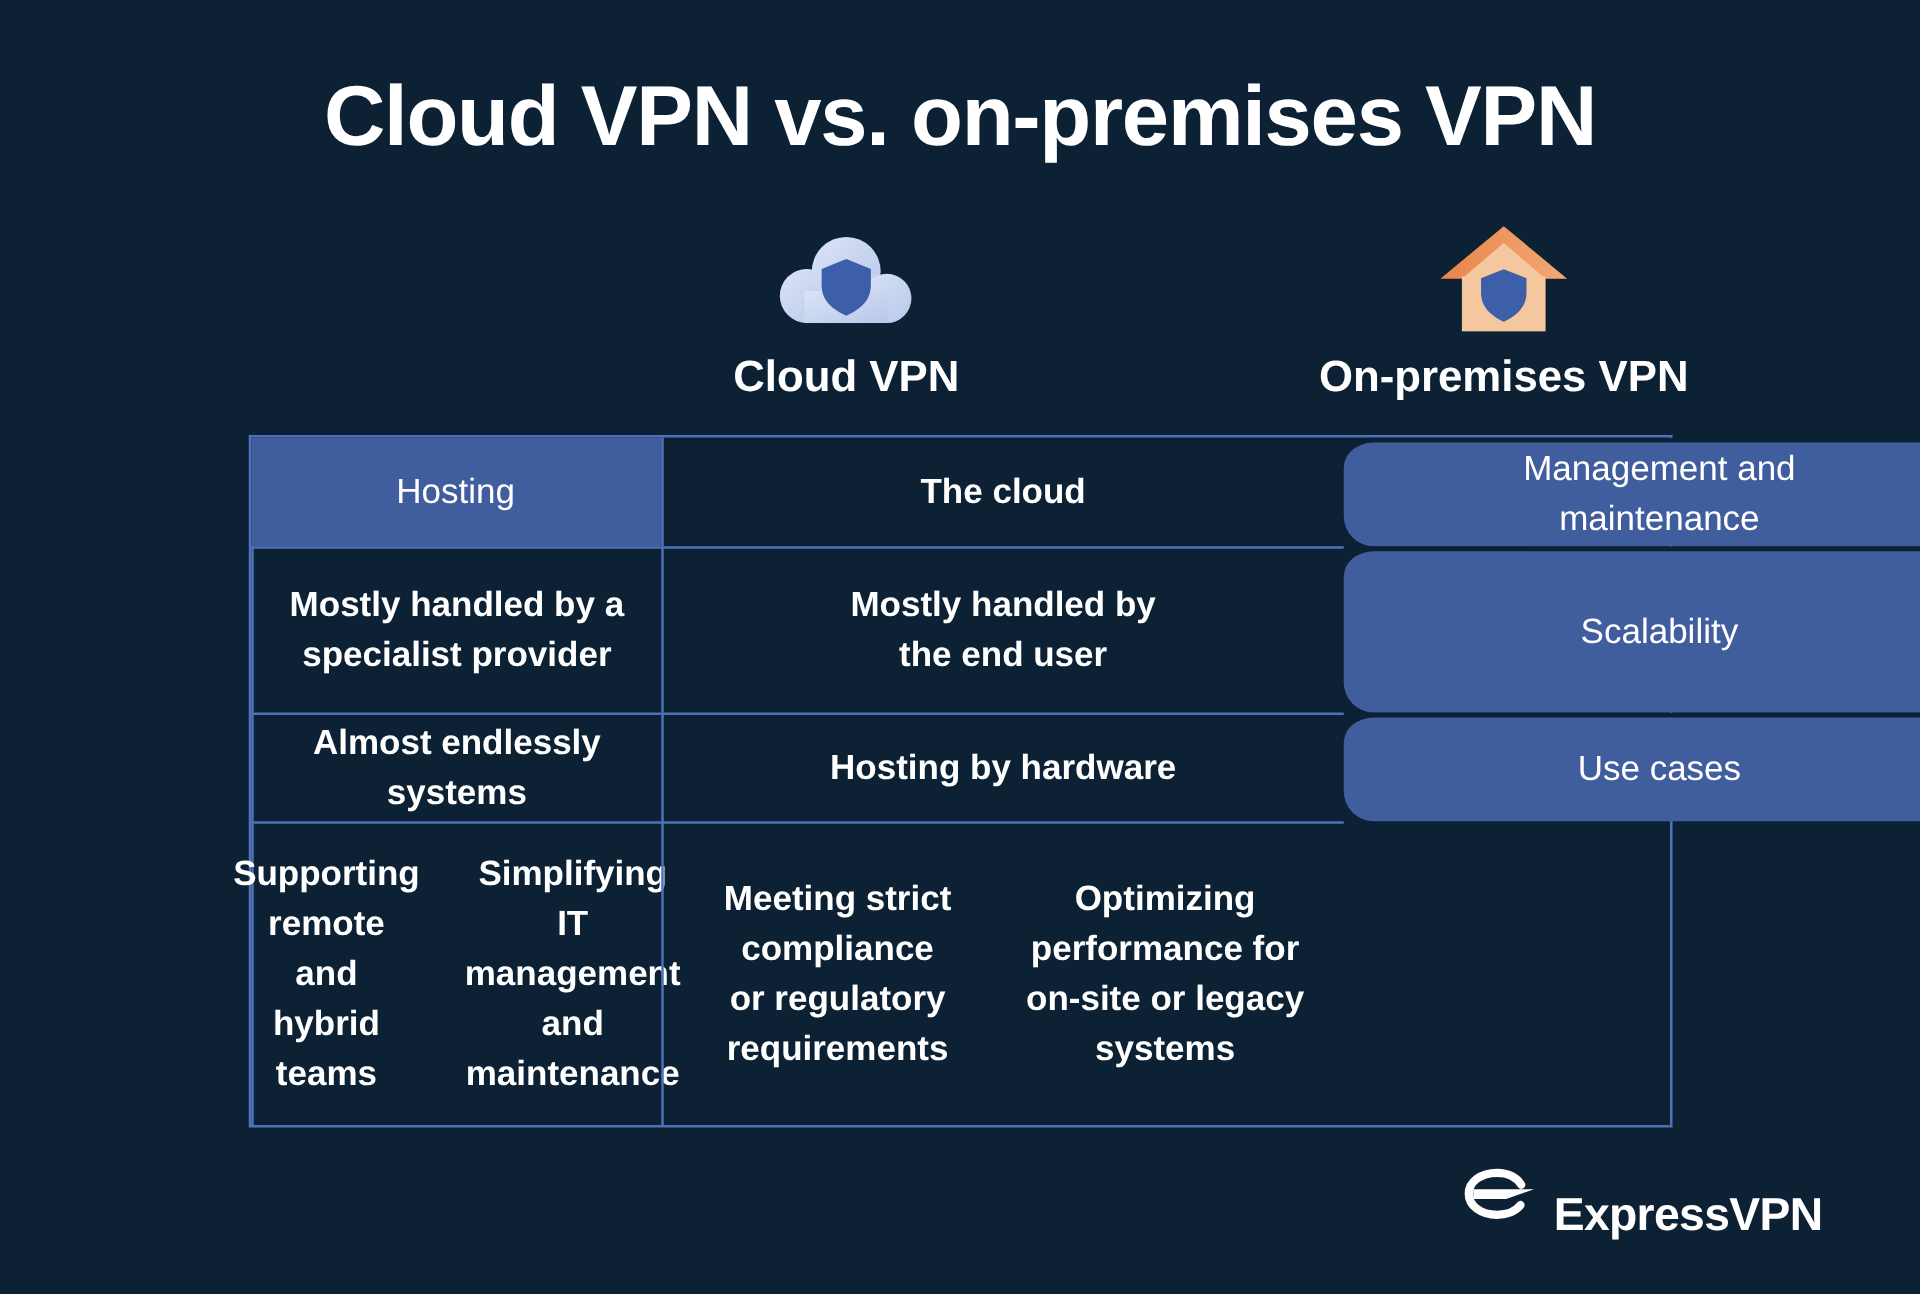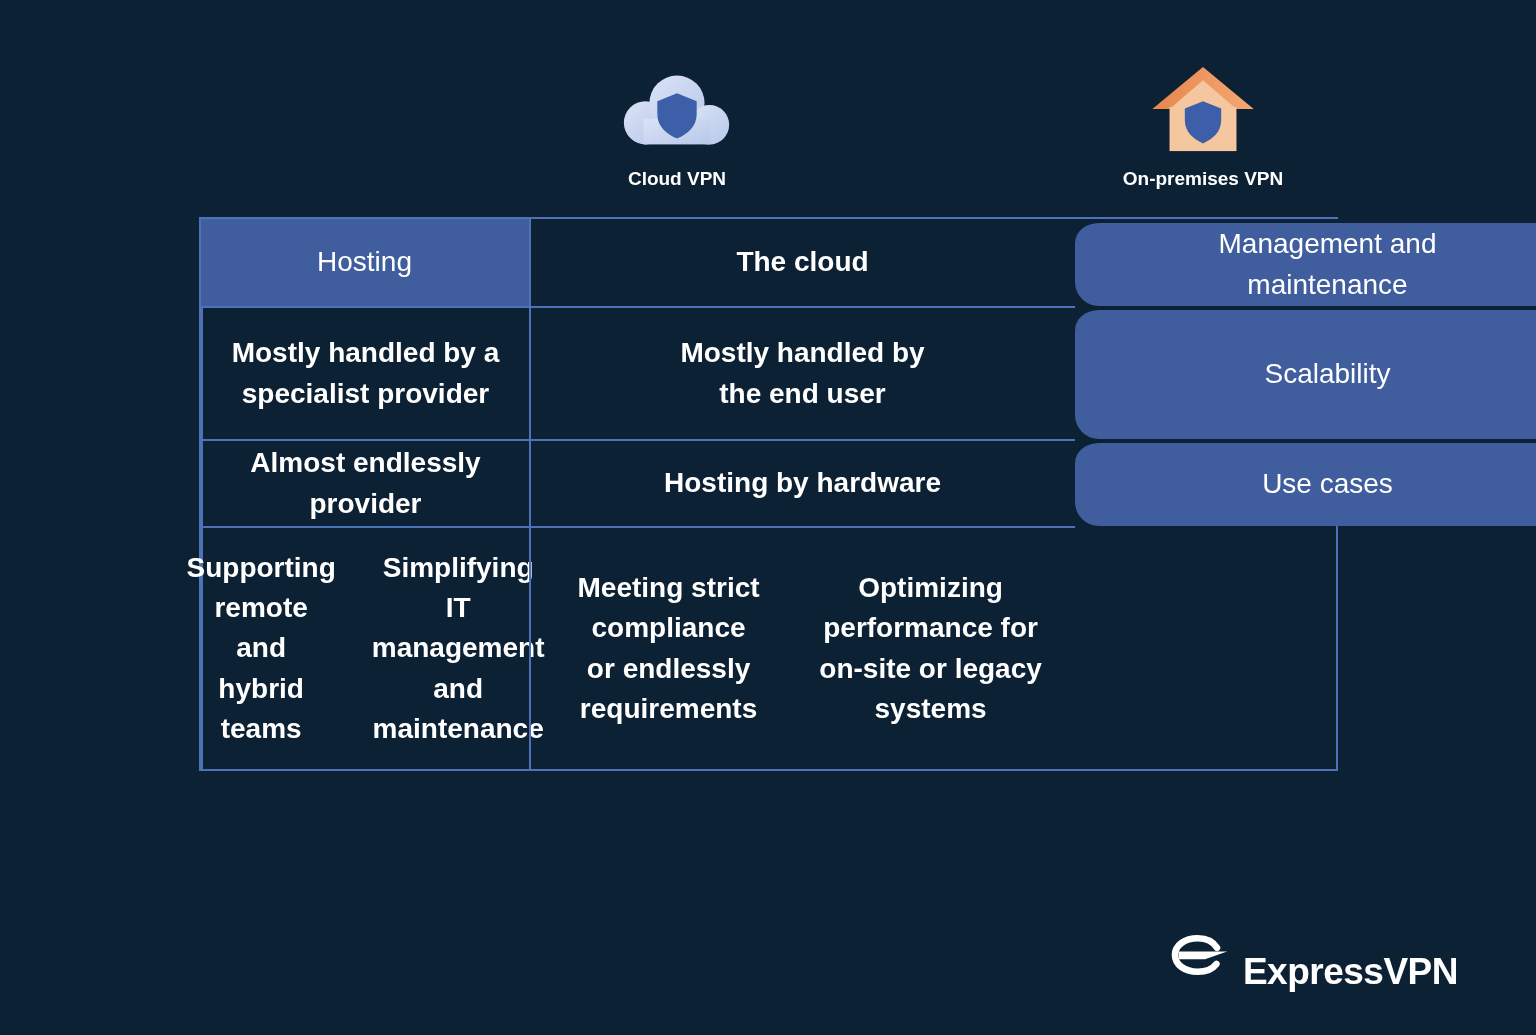--- a/index.html
+++ b/index.html
@@ -35,21 +35,21 @@
     grid-template-columns:328px 546px 506px;
   }
   .col-head{
     display:flex;
     flex-direction:column;
     align-items:center;
     justify-content:flex-end;
     gap:16px;
   }
   .col-label{
-    font-size:19px;
+    font-size:35px;
     font-weight:700;
     line-height:1.1;
   }
   .table{
     width:1139px;
     margin:27px auto 0;
     display:grid;
     grid-template-columns:328px 546px 506px;
     grid-template-rows:87px 133px 87px 243px;
     border:2px solid var(--border);
@@ -93,20 +93,21 @@
     letter-spacing:-0.5px;
     margin-top:35px;
   }
   .icon-wrap{display:block;line-height:0;}
 </style>
 </head>
 <body>
 
 <div class="page">
 
+  <h1 class="title">Cloud VPN vs. on-premises VPN</h1>
 
   <div class="header-row">
     <div></div>
 
     <div class="col-head">
       <span class="icon-wrap">
         <svg width="122" height="88" viewBox="0 0 124 88" aria-hidden="true">
           <defs>
             <linearGradient id="cg" x1="0" y1="0" x2="1" y2="1">
               <stop offset="0" stop-color="#dbe3f5"></stop>
@@ -161,38 +162,38 @@
     </div>
     <div class="cell bl bt">
       <span>Mostly handled by
 the end user</span>
     </div>
 
     <div class="cell label-cell bt-dark">
       <span>Scalability</span>
     </div>
     <div class="cell bl bt">
-      <span>Almost endlessly provider</span>
+      <span>Almost endlessly systems</span>
     </div>
     <div class="cell bl bt">
       <span>Hosting by hardware</span>
     </div>
 
     <div class="cell label-cell bt-dark">
       <span>Use cases</span>
     </div>
     <div class="cell bl bt stack">
       <span>Supporting remote and
 hybrid teams</span>
       <span>Simplifying IT management
 and maintenance</span>
     </div>
     <div class="cell bl bt stack">
       <span>Meeting strict compliance
-or endlessly requirements</span>
+or regulatory requirements</span>
       <span>Optimizing performance for
 on-site or legacy systems</span>
     </div>
 
   </div>
 
   <div class="footer">
     <span class="icon-wrap">
       <svg width="60" height="42" viewBox="0 0 100 70" aria-hidden="true">
         <path d="M80 23 C74 13 62 7 48 7 C26 7 10 19 10 35 c0 16 16 28 38 28 c13 0 25 -5 31 -13" fill="none" stroke="#ffffff" stroke-width="11" stroke-linecap="round"></path>

